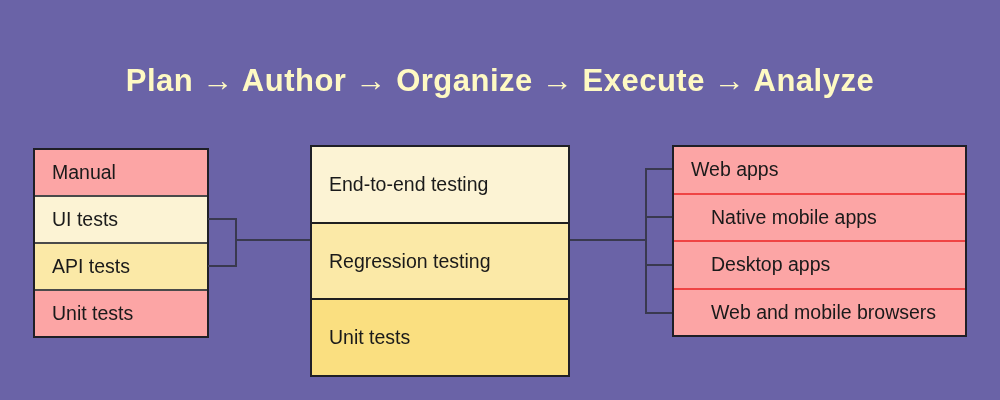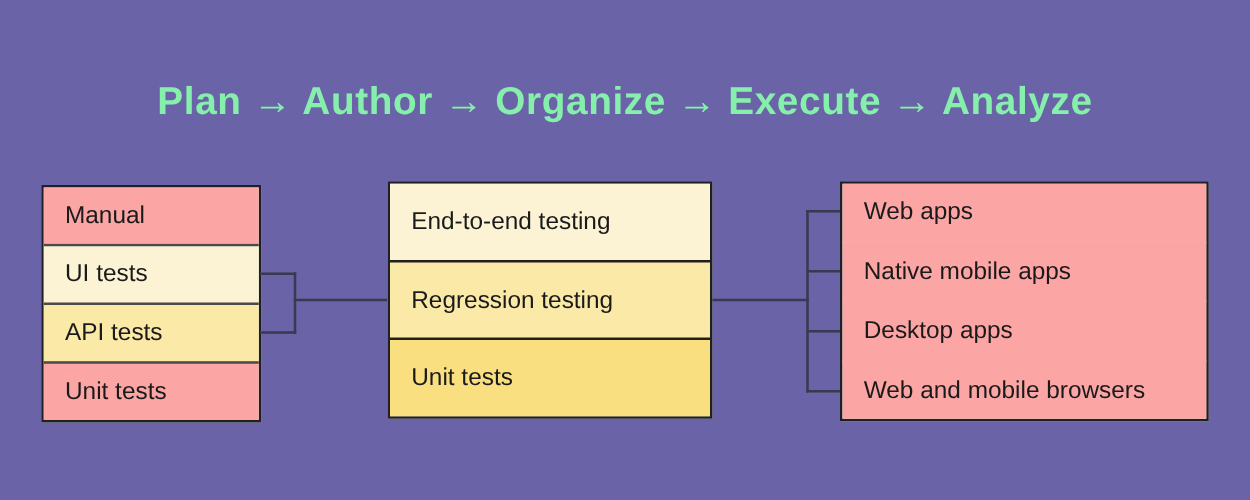--- a/index.html
+++ b/index.html
@@ -13,21 +13,21 @@
   }
   .title {
     position: absolute;
     left: 0; right: 0;
     top: 63px;
     margin: 0;
     text-align: center;
     font-size: 31px;
     font-weight: 700;
     letter-spacing: 0.5px;
-    color: #86efac;
+    color: #fef9c3;
   }
   .box {
     position: absolute;
     box-sizing: border-box;
     border: 2px solid #1F1F26;
     display: flex;
     flex-direction: column;
     background: #FFFFFF;
   }
   .box .row {
@@ -35,26 +35,26 @@
     display: flex;
     align-items: center;
     background: #fca5a5;
     font-size: 19.5px;
     color: #1A1A1A;
     white-space: nowrap;
   }
   .box .row span { padding-left: 17px; }
 
   .box-left   { left: 33px;  top: 148px; width: 176px; height: 190px; }
-  .box-middle { left: 310px; top: 145px; width: 260px; height: 190px; }
+  .box-middle { left: 310px; top: 145px; width: 260px; height: 232px; }
   .box-right  { left: 672px; top: 145px; width: 295px; height: 192px; justify-content: center; }
 
   .box-left .row + .row   { border-top: 2px solid #4A4A4A; }
   .box-middle .row + .row { border-top: 2px solid #1F1F1F; }
-  .box-right .row + .row  { border-top: 2px solid #fca5a5; }
+  .box-right .row + .row  { border-top: 2px solid #ef4444; padding-left: 20px; }
 
   .tint-light { background: #FCF3D4 !important; }
   .tint-mid   { background: #FBE9A7 !important; }
   .tint-dark  { background: #FADF80 !important; }
 
   .conn {
     position: absolute;
     background: #39394F;
   }
   .conn-left-stub-1   { left: 208px; top: 218px; width: 29px; height: 2px; }

